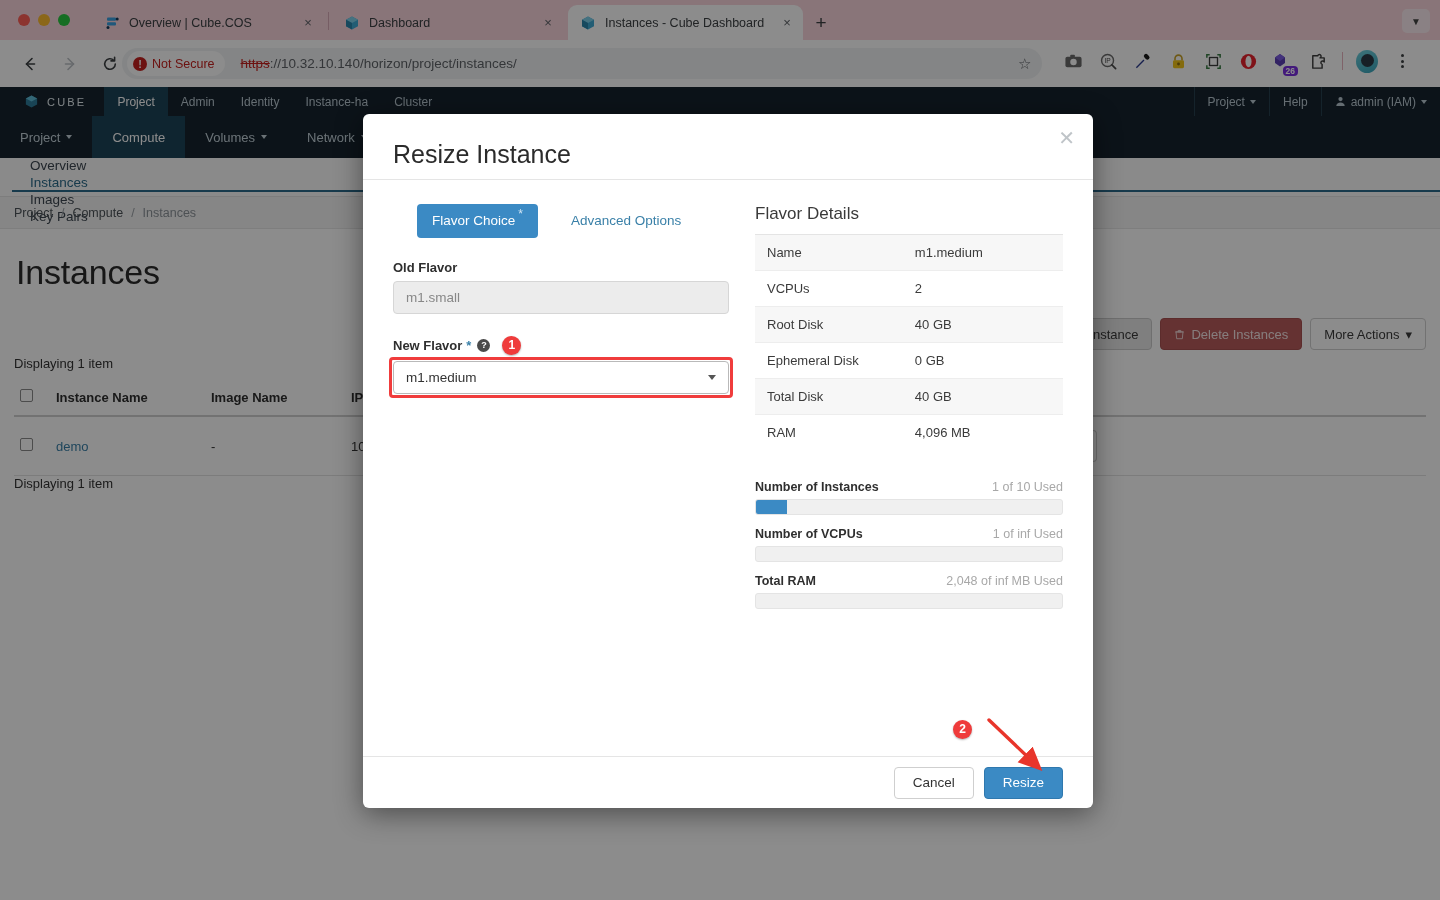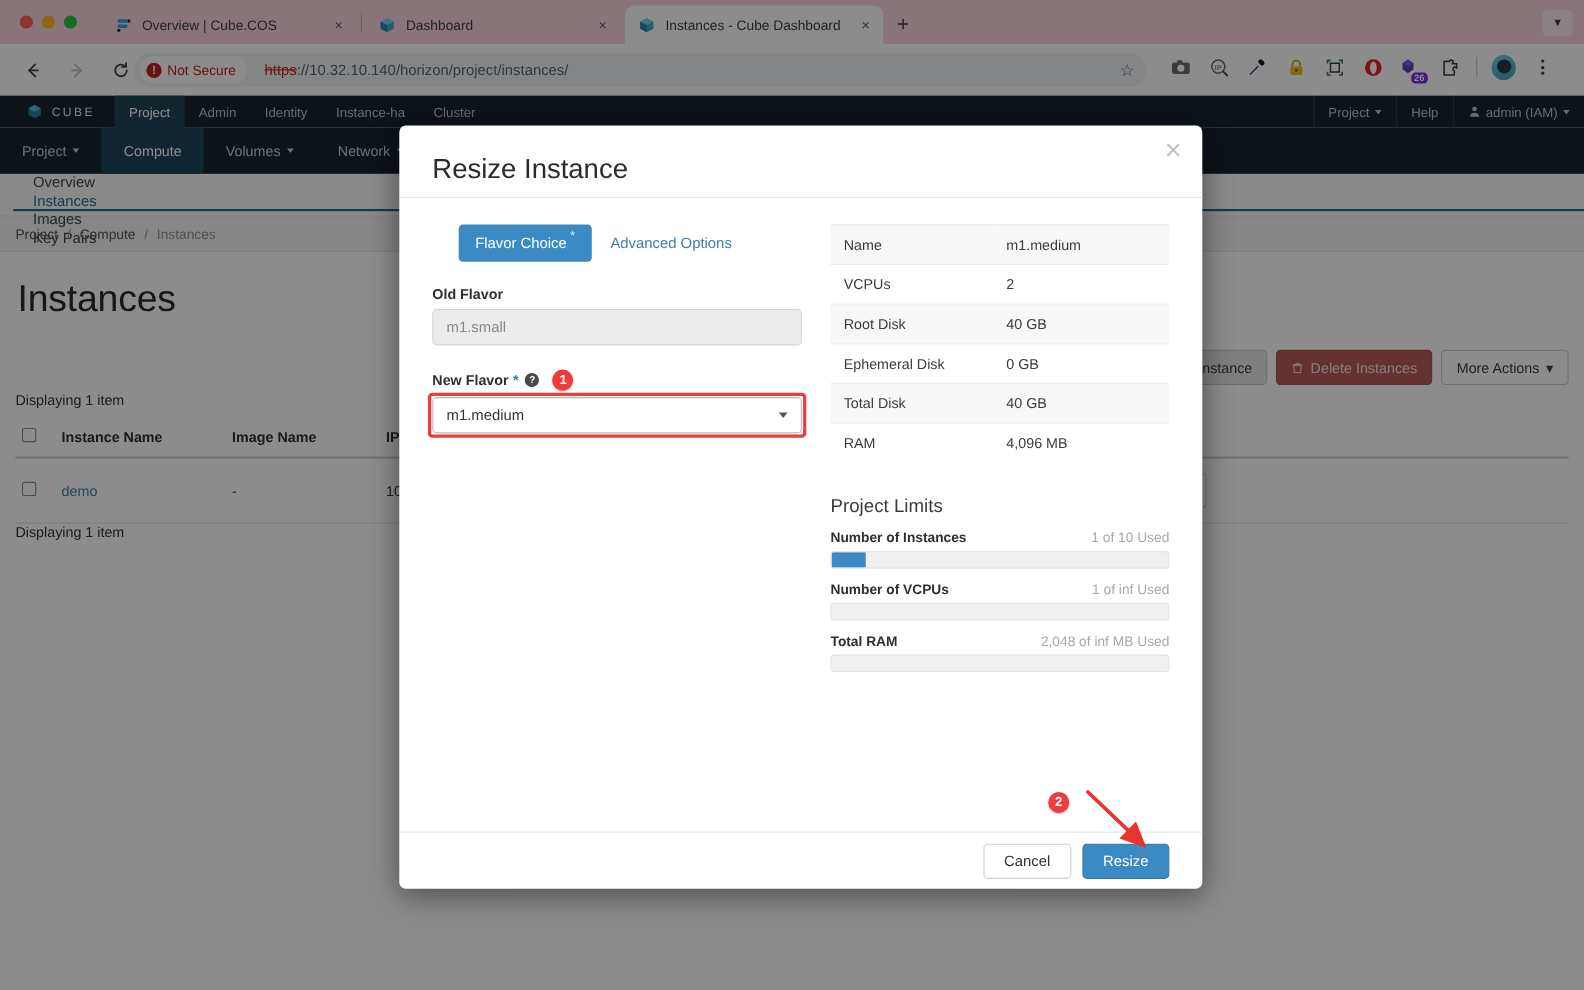--- a/index.html
+++ b/index.html
@@ -180,21 +180,21 @@
     background: #fff; border-radius: 6px; box-shadow: 0 6px 28px rgba(0,0,0,.45);
     display: flex; flex-direction: column;
   }
   .modal-head { position: relative; height: 66px; border-bottom: 1px solid #e5e5e5; display: flex; align-items: center; padding: 0 30px; }
   .modal-title { font-size: 25px; font-weight: 400; color: #2b2b2b; margin-top: 16px; }
   .modal-x { position: absolute; right: 18px; top: 14px; font-size: 20px; color: #bfc4c8; line-height: 1; }
   .modal-body { position: relative; flex: 1 1 auto; padding: 24px 30px 0 30px; display: flex; gap: 26px; }
   .col-left { width: 336px; flex: 0 0 336px; position: relative; }
   .col-right { flex: 1 1 auto; position: relative; }
 
-  .pill-row { display: flex; align-items: center; gap: 8px; padding-left: 24px; }
+  .pill-row { display: flex; align-items: center; gap: 24px; padding-left: 24px; }
   .pill {
     display: inline-flex; align-items: flex-start; gap: 3px;
     height: 34px; padding: 0 15px; border-radius: 4px;
     background: #3b8ac4; color: #fff; font-size: 13.5px; line-height: 34px;
   }
   .pill .req { color: #cfe4f3; font-size: 12px; line-height: 20px; }
   .pill-link { font-size: 13.5px; color: #3a80a8; padding: 0 9px; line-height: 34px; }
 
   .fld-label { font-size: 13px; font-weight: bold; color: #2f2f2f; margin: 22px 0 6px; display: flex; align-items: center; gap: 4px; }
   .fld-label .ast { color: #3a80a8; font-size: 13px; }
@@ -556,20 +556,21 @@
         <div style="position:relative;">
           <div class="select-hl">
             <span>m1.medium</span>
             <i class="sel-caret"></i>
           </div>
           <div class="hl-ring"></div>
         </div>
       </div>
 
       <div class="col-right">
+        <div class="sec-h">Flavor Details</div>
         <table class="det">
           <tbody>
             <tr>
               <td class="k">Name</td>
               <td>m1.medium</td>
             </tr>
             <tr>
               <td class="k">VCPUs</td>
               <td>2</td>
             </tr>
@@ -586,21 +587,20 @@
               <td>40 GB</td>
             </tr>
             <tr>
               <td class="k">RAM</td>
               <td>4,096 MB</td>
             </tr>
           </tbody>
         </table>
 
         <div class="limits">
-          <div class="sec-h">Project Limits</div>
 
           <div class="lim-row">
             <div class="lim-head">
               <span class="lim-name">Number of Instances</span>
               <span class="lim-val">1 of 10 Used</span>
             </div>
             <div class="lim-bar">
               <div class="lim-fill" style="width:10%;"></div>
             </div>
           </div>

